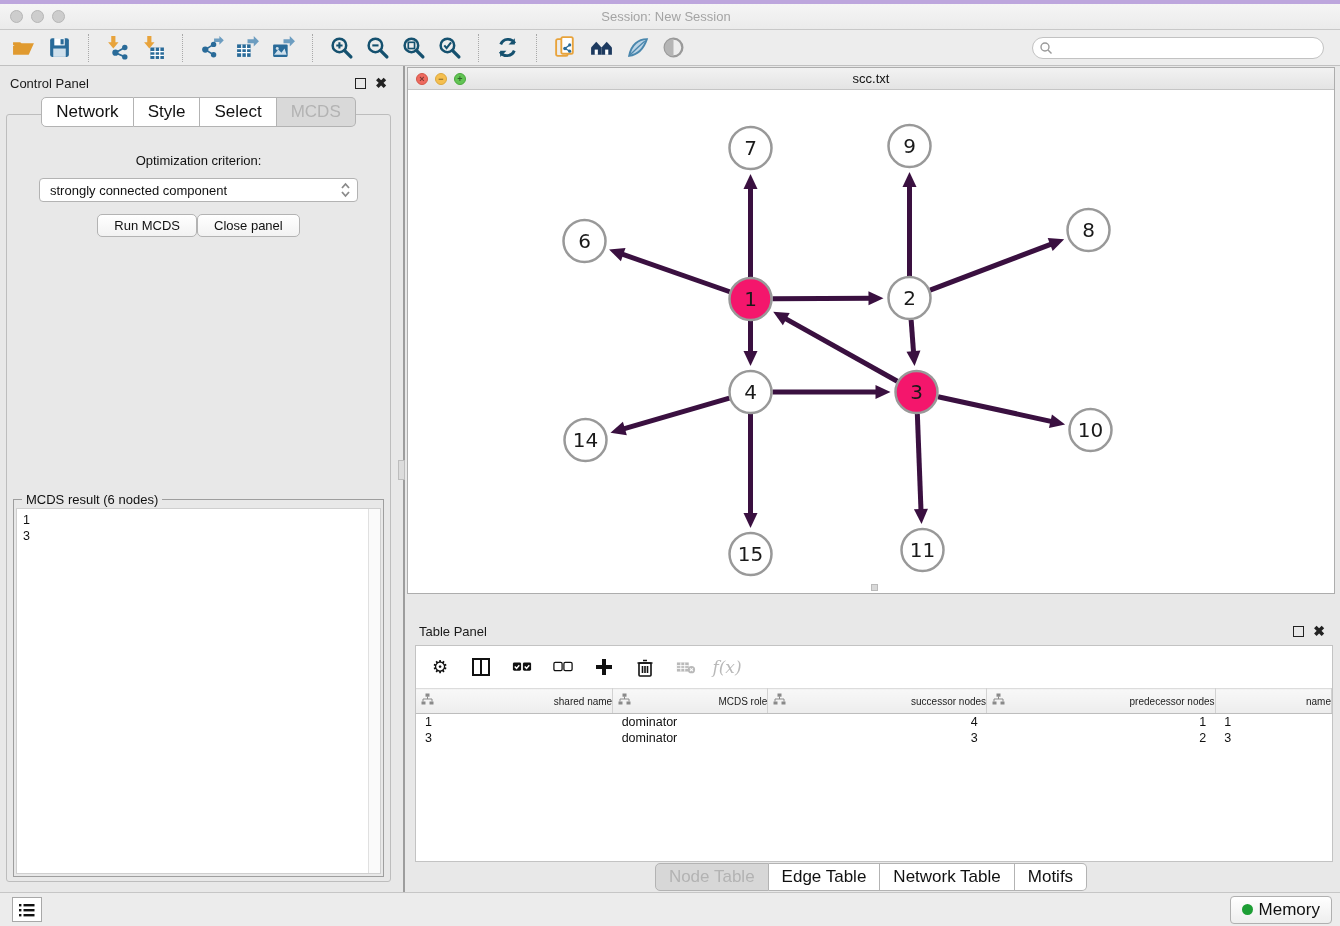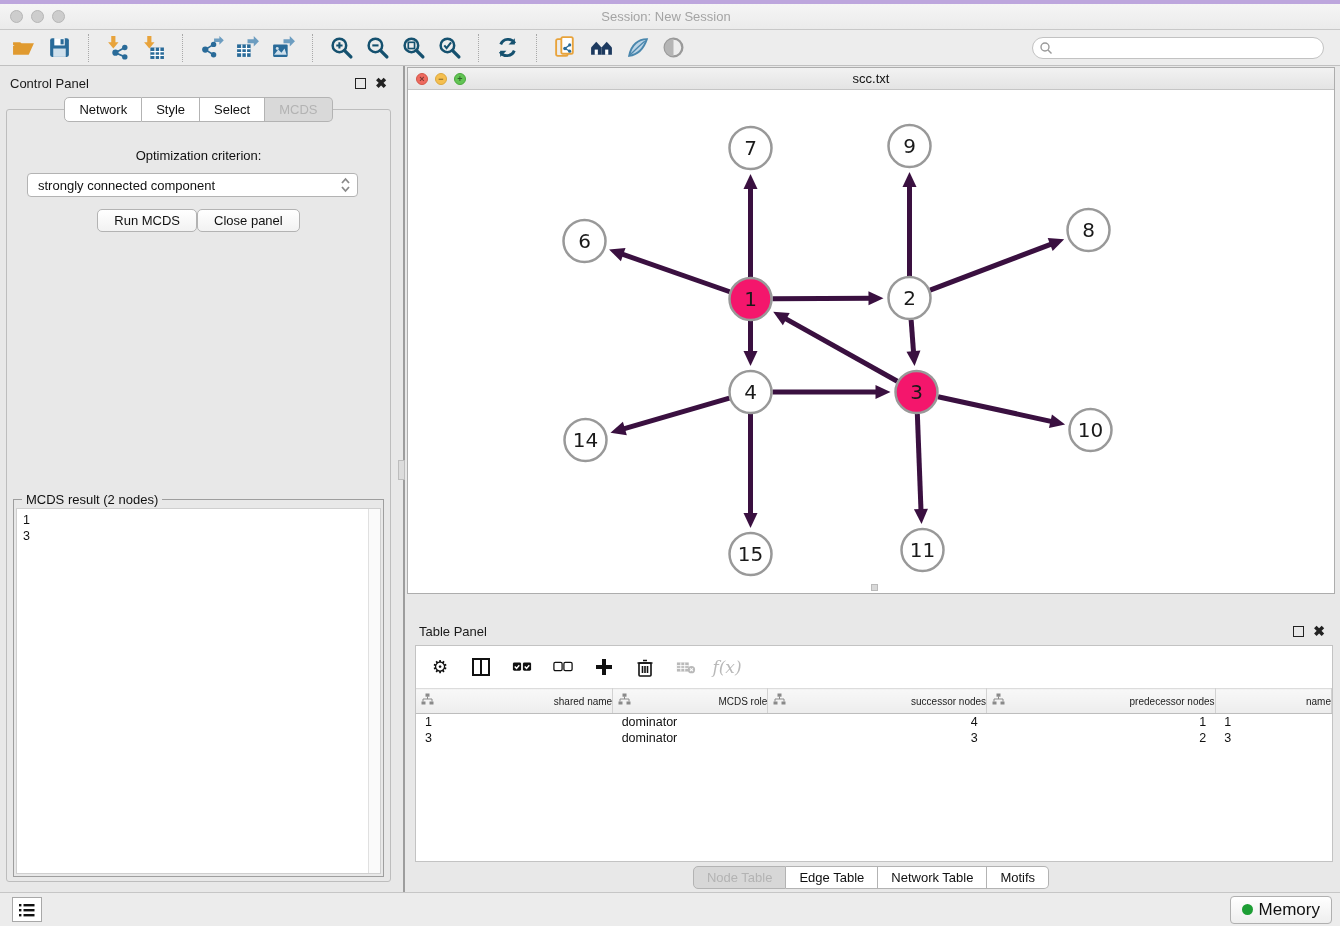--- a/index.html
+++ b/index.html
@@ -27,27 +27,27 @@
   .main { flex:1; display:flex; min-height:0; }
 
   
   .control-panel { width:397px; display:flex; flex-direction:column; background:#e8e8e8; padding:6px 0 10px 0; }
   .cp-header { display:flex; align-items:center; padding:4px 10px 6px 10px; }
   .cp-title { font-size:13px; color:#1a1a1a; }
   .hdr-btns { margin-left:auto; display:flex; gap:9px; align-items:center; }
   .float-btn { width:11px; height:11px; border:1.5px solid #222; background:transparent; }
   .close-btn { font-size:14px; font-weight:bold; color:#222; line-height:11px; }
   .cp-tabs { display:flex; justify-content:center; position:relative; z-index:2; }
-  .tab { font-size:13px; padding:4px 14px; background:#fff; border:1px solid #b3b3b3; border-left:none; color:#111; }
+  .tab { font-size:17px; padding:4px 14px; background:#fff; border:1px solid #b3b3b3; border-left:none; color:#111; }
   .tab:first-child { border-left:1px solid #b3b3b3; border-radius:5px 0 0 5px; }
   .tab:last-child { border-radius:0 5px 5px 0; }
   .tab.tab-mcds { background:#d9d9d9; color:#b3b3b3; }
   .cp-body { flex:1; margin:-13px 6px 0 6px; border:1px solid #bdbdbd; border-radius:3px; background:#e8e8e8; display:flex; flex-direction:column; padding-top:26px; min-height:0; }
   .opt-label { text-align:center; font-size:13px; margin-top:12px; color:#111; }
-  .select { margin:10px 32px 0 20px; height:24px; background:#fff; border:1px solid #b3b3b3; border-radius:4px; display:flex; align-items:center; padding:0 6px 0 10px; }
+  .select { margin:10px 32px 0 32px; height:24px; background:#fff; border:1px solid #b3b3b3; border-radius:4px; display:flex; align-items:center; padding:0 6px 0 10px; }
   .select span { flex:1; font-size:13px; color:#111; }
   .btn-row { display:flex; justify-content:center; margin-top:12px; }
   .mac-btn { font-size:13px; color:#111; background:linear-gradient(#ffffff,#f2f2f2); border:1px solid #b3b3b3; border-radius:5px; padding:3px 16px; }
   .cp-fill { flex:1; }
   .result-box { margin:0 6px 4px 6px; border:1px solid #9e9e9e; background:#e8e8e8; position:relative; height:378px; padding:8px 2px 2px 2px; }
   .result-title { position:absolute; top:-8px; left:8px; background:#e8e8e8; padding:0 4px; font-size:13px; color:#111; }
   .result-inner { width:100%; height:100%; background:#fff; border:1px solid #cfcfcf; display:flex; }
   .result-text { flex:1; font-size:12.5px; color:#111; padding:3px 6px; white-space:pre; line-height:16px; }
   .result-scroll { width:12px; background:#fafafa; border-left:1px solid #e0e0e0; }
 
@@ -275,21 +275,21 @@
               <path d="M2 6 L5.5 2 L9 6" fill="none" stroke="#8a8a8a" stroke-width="1.8"></path>
               <path d="M2 10 L5.5 14 L9 10" fill="none" stroke="#8a8a8a" stroke-width="1.8"></path>
             </svg>
         </div>
         <div class="btn-row">
           <button class="mac-btn">Run MCDS</button>
           <button class="mac-btn">Close panel</button>
         </div>
         <div class="cp-fill"></div>
         <div class="result-box">
-          <span class="result-title">MCDS result (2 nodes)</span>
+          <span class="result-title">MCDS result (6 nodes)</span>
           <div class="result-inner">
             <div class="result-text">1
 3</div>
             <div class="result-scroll"></div>
           </div>
         </div>
       </div>
     </div>
 
     <div class="vsplit">

